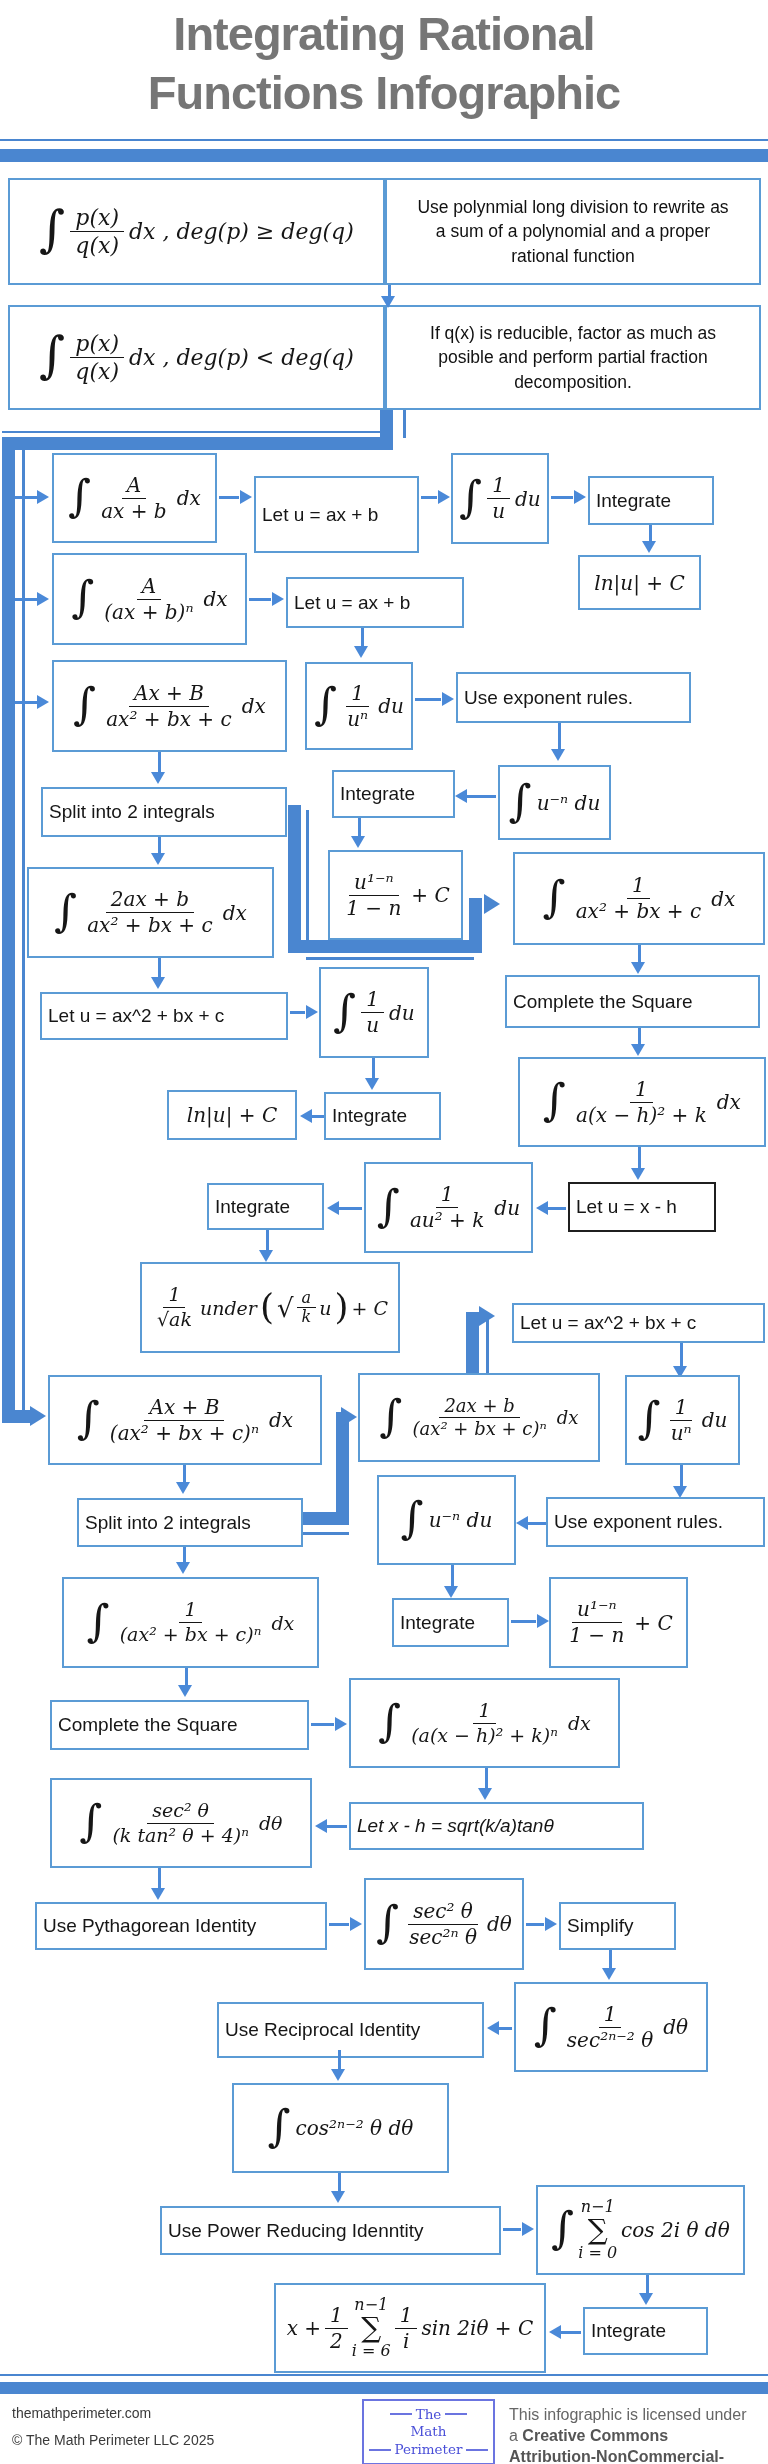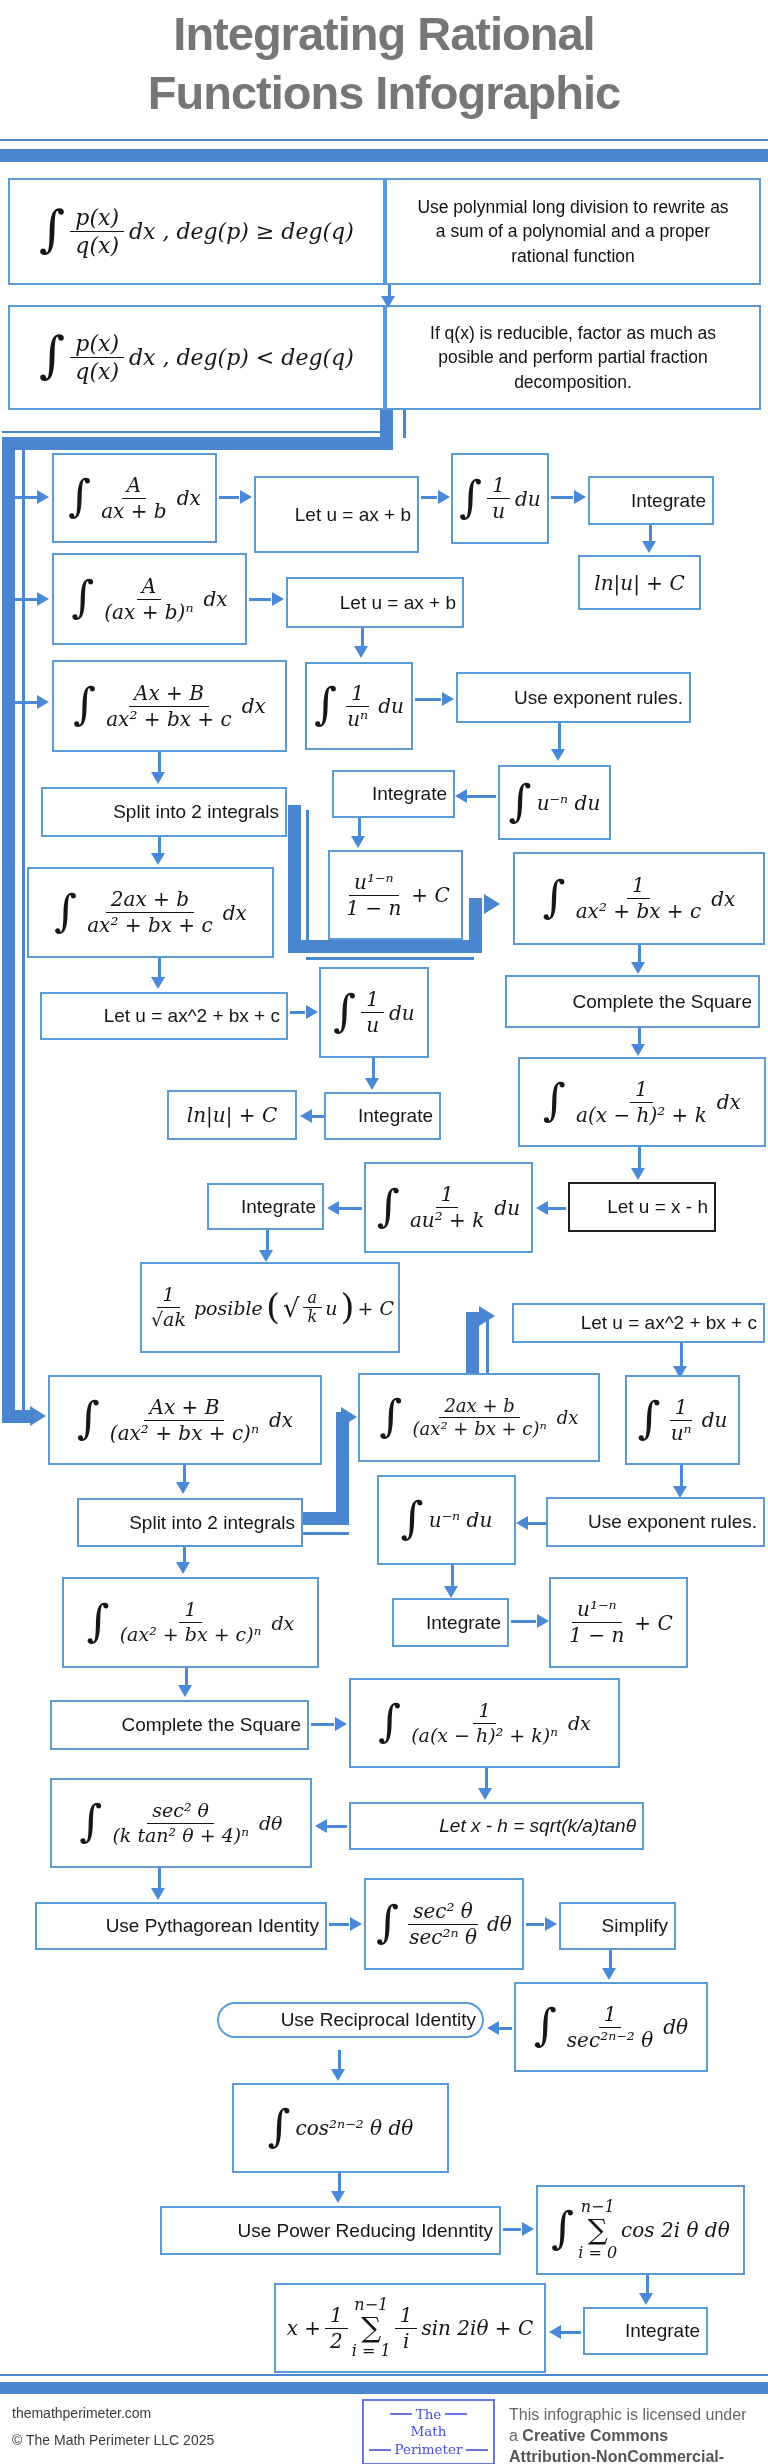--- a/index.html
+++ b/index.html
@@ -3,21 +3,21 @@
 <meta charset="utf-8">
 <style>
   :root{
     --bd:#5b9bd5; --ln:#4a89d8; --tk:#4a86d0; --ink:#161616; --gray:#767676;
   }
   html,body{margin:0;padding:0;background:#ffffff;}
   .canvas{position:relative;width:768px;height:2464px;background:#ffffff;margin:0 auto;
           font-family:"Liberation Sans",sans-serif;overflow:hidden;}
   
   .box{position:absolute;box-sizing:border-box;border:2px solid var(--bd);background:#fff;
-       display:flex;align-items:center;justify-content:flex-end;text-align:center;}
+       display:flex;align-items:center;justify-content:flex-start;text-align:center;}
   .box.black{border-color:#1f1f1f;}
   .step{font-size:19px;line-height:1.22;color:var(--ink);padding:2px 6px;}
   .blurb{font-size:17.5px;line-height:1.38;color:#111;padding:2px 24px;}
   
   .math{font-family:"DejaVu Serif",serif;font-style:italic;font-size:20px;color:var(--ink);
         display:flex;align-items:center;justify-content:center;gap:5px;padding:2px 4px;}
   .math.big{font-size:22px;}
   .intg{font-style:normal;font-weight:300;font-size:44px;line-height:.9;transform:translateY(-2px);}
   .big .intg{font-size:50px;}
   .frac{display:inline-flex;flex-direction:column;align-items:center;line-height:1.25;}
@@ -289,21 +289,21 @@
   <div class="box step" style="left:207px;top:1183px;width:117px;height:47px;">
     <span>Integrate</span>
   </div>
   <div class="vl" style="left:266px;top:1230px;height:21px;"></div>
   <div class="ah ad" style="left:259px;top:1250px;"></div>
   <div class="box math" style="left:140px;top:1262px;width:260px;height:91px;font-size:19px;gap:3px;">
     <span class="frac">
         <span class="num">1</span>
         <span class="den">√ak</span>
       </span>
-    <span>posible</span>
+    <span>under</span>
     <span class="bigp">(</span>
     <span class="rad">√</span>
     <span class="frac sm">
         <span class="num">a</span>
         <span class="den">k</span>
       </span>
     <span>u</span>
     <span class="bigp">)</span>
     <span>+ C</span>
   </div>
@@ -442,21 +442,21 @@
   <div class="box math" style="left:514px;top:1982px;width:194px;height:90px;">
     <span class="intg">∫</span>
     <span class="frac">
         <span class="num">1</span>
         <span class="den">sec²ⁿ⁻² θ</span>
       </span>
     <span>dθ</span>
   </div>
   <div class="ah al" style="left:487px;top:2021px;"></div>
   <div class="hl" style="left:499px;top:2027px;width:13px;"></div>
-  <div class="box step" style="left:217px;top:2002px;width:267px;height:36px;border-radius:22px;">
+  <div class="box step" style="left:217px;top:2002px;width:267px;height:56px;">
     <span>Use Reciprocal Identity</span>
   </div>
   <div class="vl" style="left:338px;top:2050px;height:20px;"></div>
   <div class="ah ad" style="left:331px;top:2069px;"></div>
   <div class="box math" style="left:232px;top:2083px;width:217px;height:90px;">
     <span class="intg">∫</span>
     <span>cos²ⁿ⁻² θ dθ</span>
   </div>
   <div class="vl" style="left:338px;top:2173px;height:19px;"></div>
   <div class="ah ad" style="left:331px;top:2191px;"></div>
@@ -483,21 +483,21 @@
   <div class="hl" style="left:561px;top:2331px;width:20px;"></div>
   <div class="box math" style="left:274px;top:2283px;width:272px;height:90px;gap:4px;">
     <span>x +</span>
     <span class="frac">
         <span class="num">1</span>
         <span class="den">2</span>
       </span>
     <span class="sumop">
       <span class="slim">n−1</span>
       <span class="sigma">∑</span>
-      <span class="slim">i = 1</span>
+      <span class="slim">i = 6</span>
     </span>
     <span class="frac">
         <span class="num">1</span>
         <span class="den">i</span>
       </span>
     <span>sin 2iθ + C</span>
   </div>
 
   <div class="rule" style="left:0;top:2374px;width:768px;height:2px;"></div>
   <div class="rule" style="left:0;top:2382px;width:768px;height:12px;"></div>

